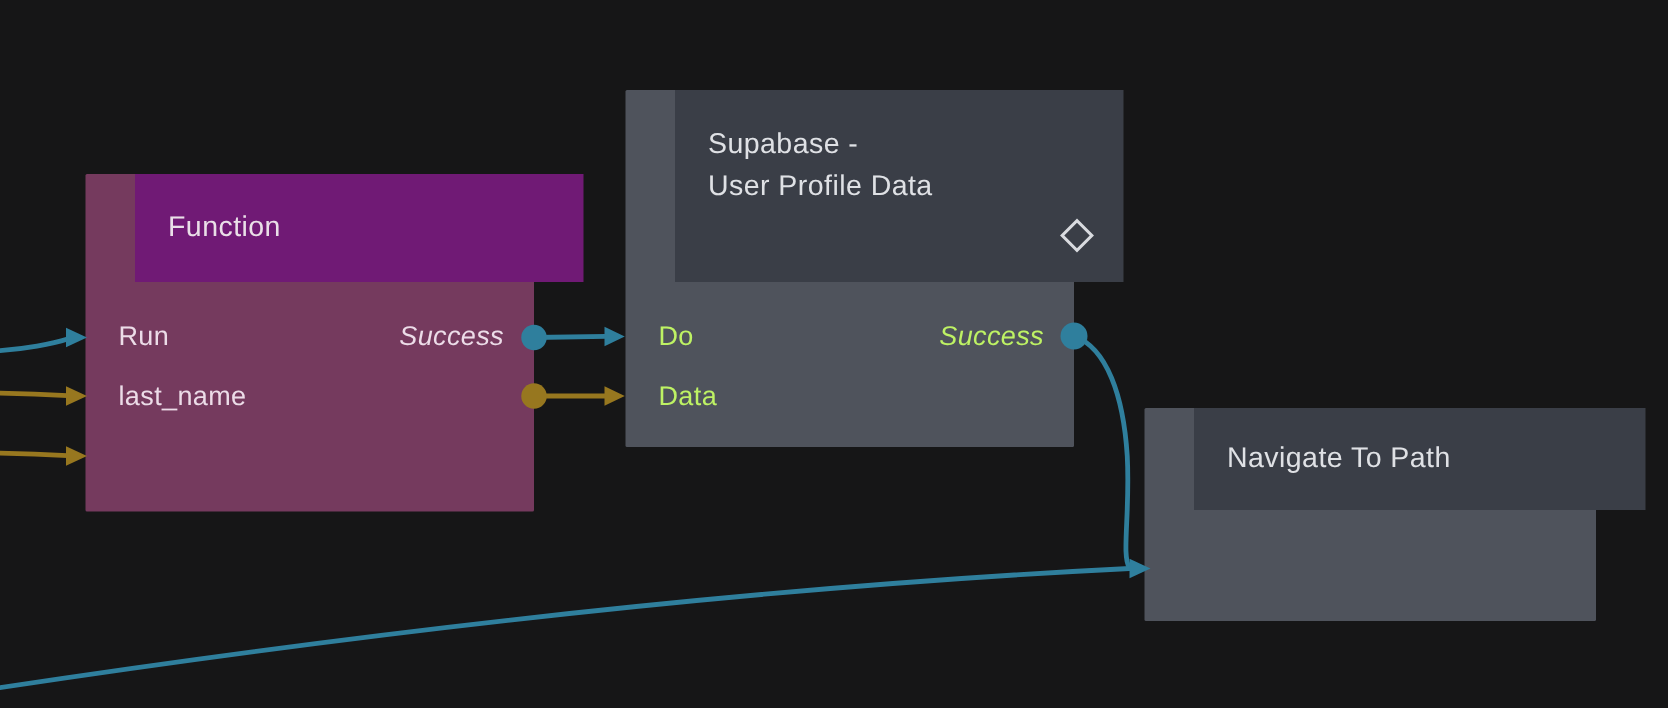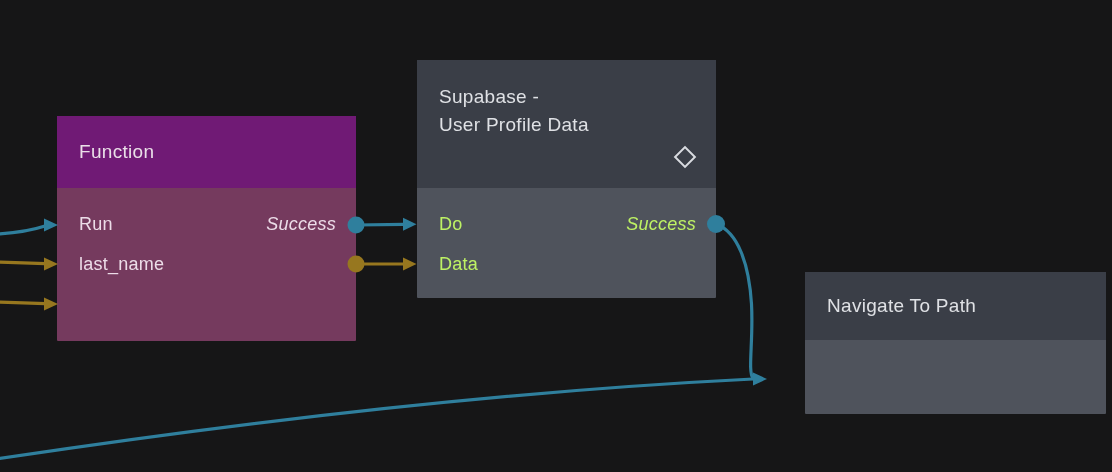--- a/index.html
+++ b/index.html
@@ -27,20 +27,21 @@
   .node {
     position: absolute;
     z-index: 1;
     border-radius: 1px;
   }
   .node-header {
     position: relative;
     width: 100%;
     display: flex;
     align-items: center;
+    margin-left: 33px;
   }
   .node-title {
     font-size: 19px;
     letter-spacing: 0.3px;
     line-height: 28px;
     padding-left: 22px;
   }
   .node-body { position: relative; width: 100%; }
 
   .port-row {
@@ -82,21 +83,21 @@
     position: absolute;
     right: 23px; top: 89px;
     width: 16px; height: 16px;
     border: 2px solid #d9dbe0;
     transform: rotate(45deg);
     background: transparent;
   }
 
   
   #node-navigate {
-    left: 805px; top: 272px;
+    left: 763px; top: 272px;
     width: 301px; height: 142px;
     background: #4f535c;
   }
   #node-navigate .node-header { height: 68px; background: #3a3e47; }
   #node-navigate .node-title  { color: #dfe1e5; }
   #node-navigate .node-body   { padding-top: 19px; color: #e2e4e8; }
 </style>
 </head>
 <body>
 

